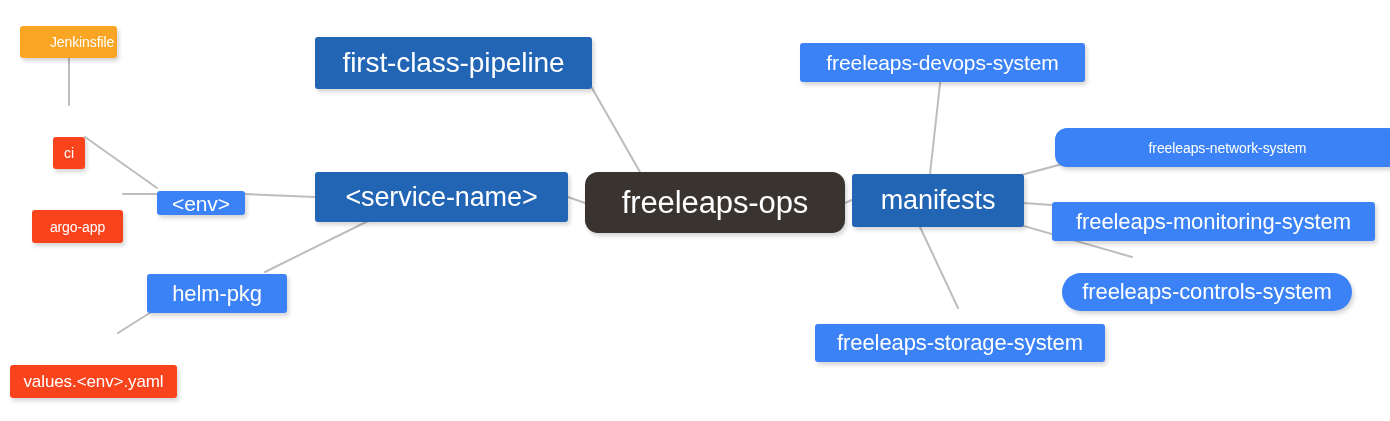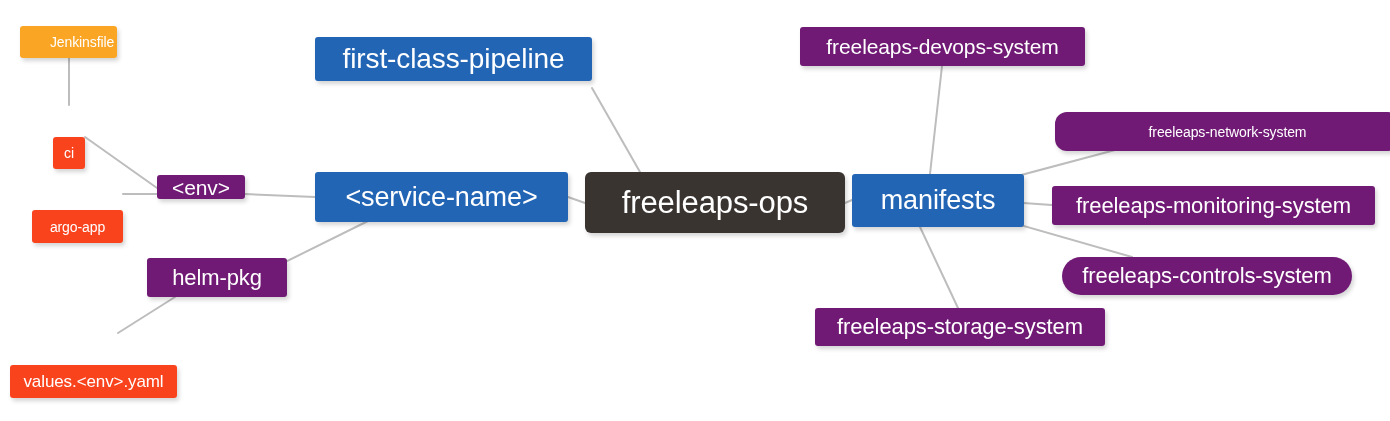--- a/index.html
+++ b/index.html
@@ -35,24 +35,24 @@
     border-radius: 3px;
     color: #ffffff;
     white-space: nowrap;
     line-height: 1;
     box-shadow: 2px 3px 4px rgba(0,0,0,0.17);
     padding: 0 10px;
     letter-spacing: -0.1px;
   }
   .node-root {
     background: #3a3431;
-    border-radius: 6px;
+    border-radius: 13px;
   }
   .node-blue   { background: #2265b5; }
-  .node-green  { background: #701a75; }
+  .node-green  { background: #3b82f6; margin-top: 16px; }
   .node-red    { background: #f9431d; margin-top: 32px; }
   .node-orange { background: #fba525; }
 </style>
 </head>
 <body>
 
 <div id="mindmap-canvas">
   <svg id="edge-layer" viewBox="0 0 1390 421">
       <line x1="585" y1="203" x2="568" y2="197" stroke="#bdbdbd" stroke-width="2" stroke-linecap="round"></line>
       <line x1="640" y1="172" x2="592" y2="88" stroke="#bdbdbd" stroke-width="2" stroke-linecap="round"></line>
@@ -65,21 +65,21 @@
       <line x1="175" y1="297" x2="118" y2="333" stroke="#bdbdbd" stroke-width="2" stroke-linecap="round"></line>
       <line x1="930" y1="174" x2="942" y2="66" stroke="#bdbdbd" stroke-width="2" stroke-linecap="round"></line>
       <line x1="1010" y1="178" x2="1115" y2="150" stroke="#bdbdbd" stroke-width="2" stroke-linecap="round"></line>
       <line x1="1010" y1="202" x2="1052" y2="205" stroke="#bdbdbd" stroke-width="2" stroke-linecap="round"></line>
       <line x1="1010" y1="222" x2="1132" y2="257" stroke="#bdbdbd" stroke-width="2" stroke-linecap="round"></line>
       <line x1="920" y1="227" x2="958" y2="308" stroke="#bdbdbd" stroke-width="2" stroke-linecap="round"></line>
     </svg>
   <div id="node-layer">
       <div class="node node-root" style="left: 585px; top: 172px; width: 260px; height: 61px; font-size: 31px;">freeleaps-ops</div>
       <div class="node node-blue" style="left: 315px; top: 172px; width: 253px; height: 50px; font-size: 27px;">&lt;service-name&gt;</div>
-      <div class="node node-blue" style="left: 315px; top: 37px; width: 277px; height: 44px; font-size: 28px;">first-class-pipeline</div>
+      <div class="node node-blue" style="left: 315px; top: 37px; width: 277px; height: 52px; font-size: 28px;">first-class-pipeline</div>
       <div class="node node-blue" style="left: 852px; top: 174px; width: 172px; height: 53px; font-size: 27px;">manifests</div>
       <div class="node node-green" style="left: 157px; top: 175px; width: 88px; height: 24px; font-size: 21px;">&lt;env&gt;</div>
       <div class="node node-red" style="left: 53px; top: 105px; width: 32px; height: 32px; font-size: 14px;">ci</div>
       <div class="node node-orange" style="left: 20px; top: 26px; width: 97px; height: 32px; font-size: 14px; padding-left: 37px;">Jenkinsfile</div>
       <div class="node node-red" style="left: 32px; top: 178px; width: 91px; height: 33px; font-size: 14px;">argo-app</div>
       <div class="node node-green" style="left: 147px; top: 258px; width: 140px; height: 39px; font-size: 22px;">helm-pkg</div>
       <div class="node node-red" style="left: 10px; top: 333px; width: 167px; height: 33px; font-size: 17px;">values.&lt;env&gt;.yaml</div>
       <div class="node node-green" style="left: 800px; top: 27px; width: 285px; height: 39px; font-size: 21px;">freeleaps-devops-system</div>
       <div class="node node-green" style="left: 1055px; top: 112px; width: 345px; height: 39px; font-size: 14px; border-radius: 12px;">freeleaps-network-system</div>
       <div class="node node-green" style="left: 1052px; top: 186px; width: 323px; height: 39px; font-size: 22px;">freeleaps-monitoring-system</div>

